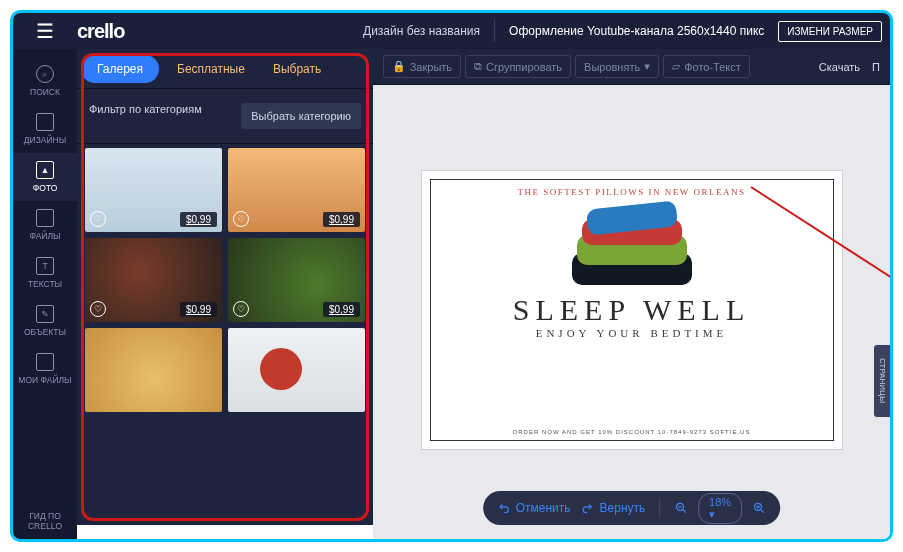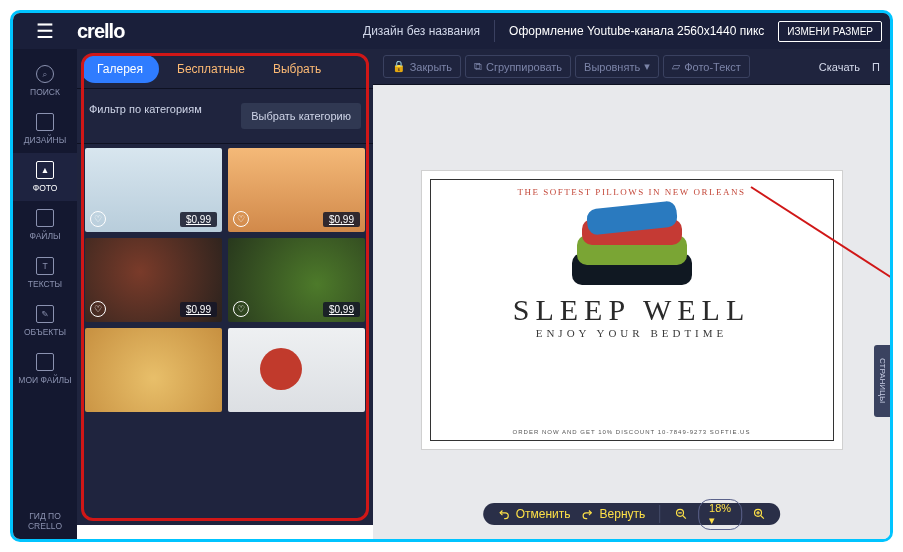--- a/index.html
+++ b/index.html
@@ -52,21 +52,21 @@
 .pillow{position:absolute;width:90px;height:26px;border-radius:10px;left:20px;}
 .p1{background:#2a7abf;top:0;transform:rotate(-6deg);} 
 .p2{background:#c53a34;top:14px;width:100px;left:15px;} 
 .p3{background:#7aa534;top:30px;width:110px;left:10px;height:30px;} 
 .p4{background:#101822;top:48px;width:120px;left:5px;height:32px;}
 .ab-h1{position:absolute;top:122px;left:0;right:0;text-align:center;font-family:Georgia,'Times New Roman',serif;font-size:30px;letter-spacing:6px;color:#2a2a2a;}
 .ab-h2{position:absolute;top:156px;left:0;right:0;text-align:center;font-family:Georgia,serif;font-size:11px;letter-spacing:4px;color:#3a3a3a;}
 .ab-foot{position:absolute;bottom:14px;left:0;right:0;text-align:center;font-size:6px;letter-spacing:1px;color:#555;}
 .red-line{position:absolute;top:92px;left:368px;width:480px;height:330px;pointer-events:none;}
 
-.zoombar{position:absolute;bottom:14px;left:50%;transform:translateX(-50%);height:22px;background:#2a2f48;border-radius:17px;display:flex;align-items:center;padding:0 14px;gap:10px;color:#fde047;font-size:12px;}
+.zoombar{position:absolute;bottom:14px;left:50%;transform:translateX(-50%);height:34px;background:#2a2f48;border-radius:17px;display:flex;align-items:center;padding:0 14px;gap:10px;color:#3b82f6;font-size:12px;}
 .zb-btn{display:flex;align-items:center;gap:5px;cursor:pointer;}
 .zb-sep{width:1px;height:18px;background:#454c6a;margin:0 4px;}
 .zb-pill{border:1px solid #5a628a;border-radius:12px;padding:2px 10px;font-size:11px;}
 .zb-ic{width:14px;height:14px;display:inline-block;}
 
 .side-tab{position:absolute;right:0;top:260px;width:16px;height:72px;background:#3a4260;color:#c8cee4;font-size:8px;writing-mode:vertical-rl;display:flex;align-items:center;justify-content:center;border-radius:3px 0 0 3px;cursor:pointer;}
 
 
 .t-couple{background:linear-gradient(#d8e6ef,#b8cddb);} 
 .t-sunset{background:linear-gradient(#f4b978,#d1894a);} 

